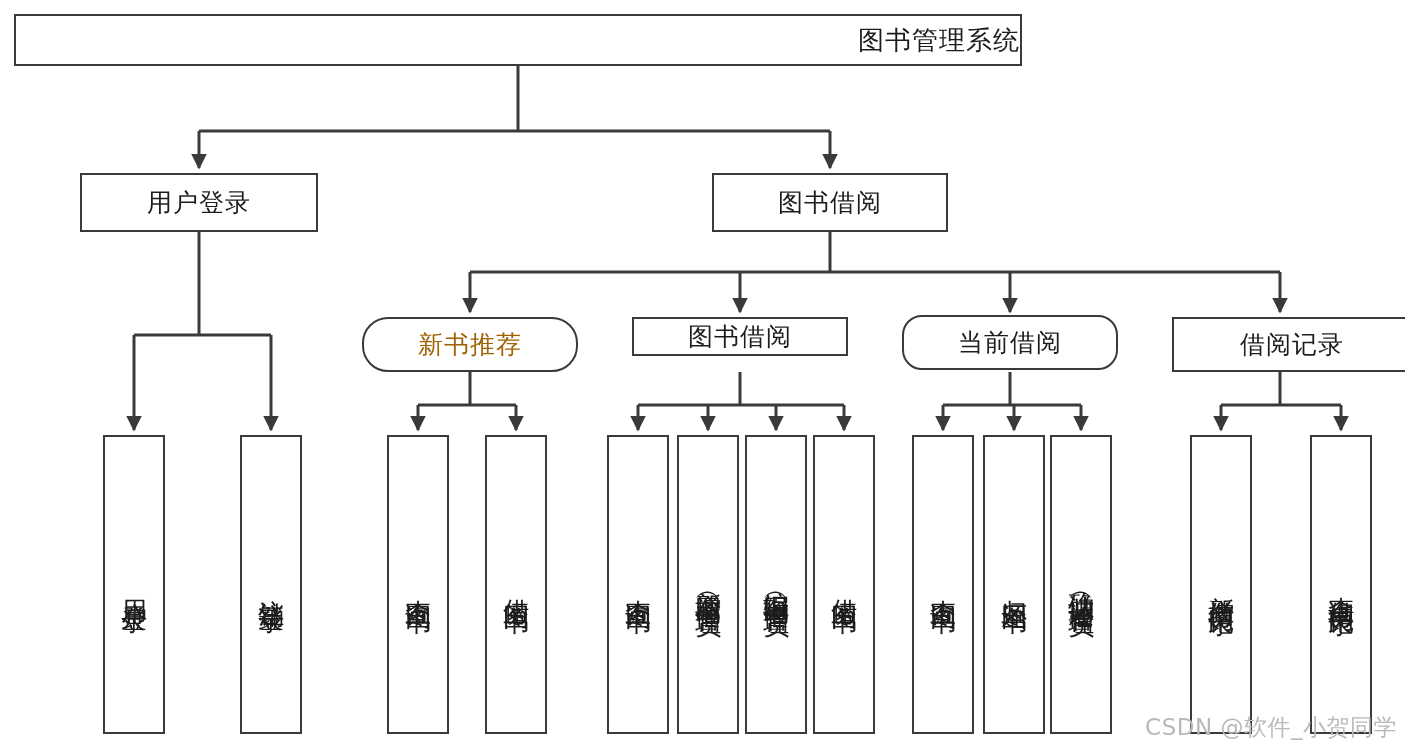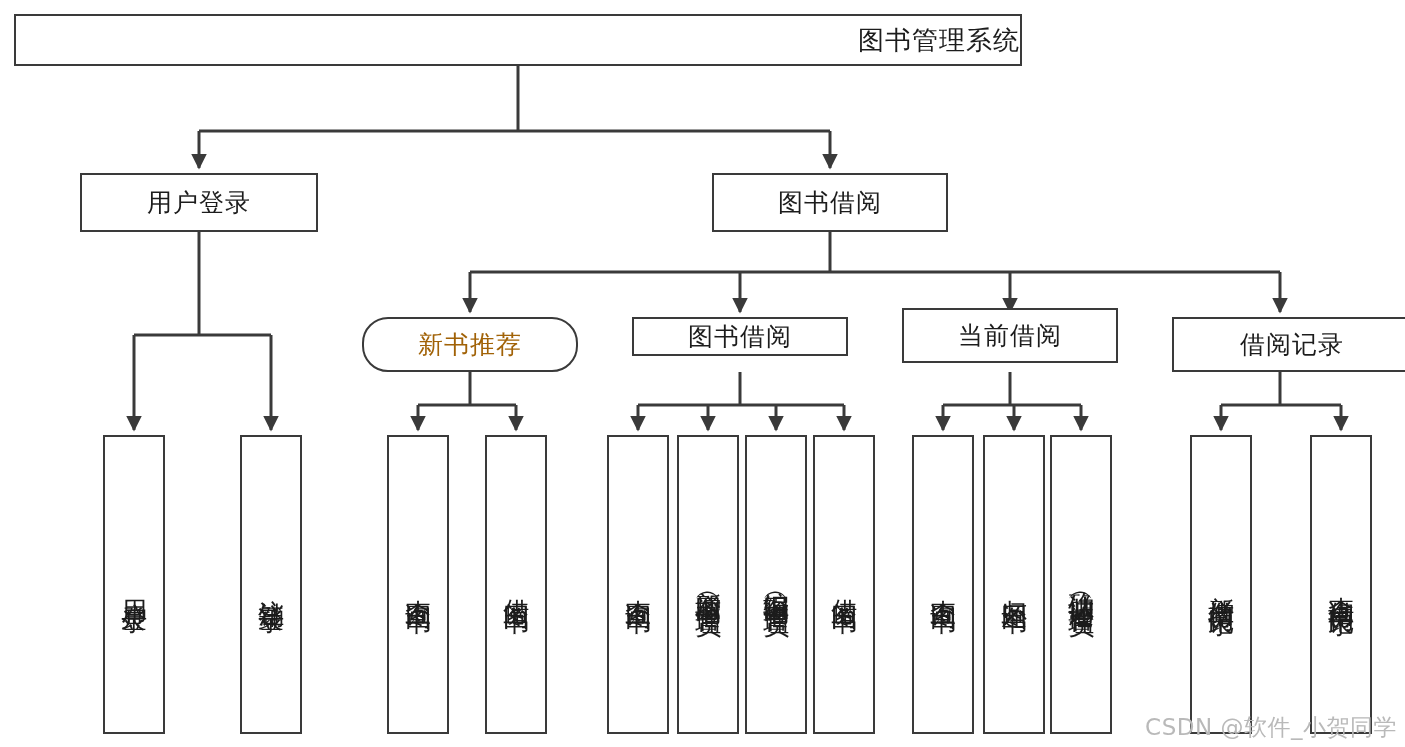--- a/index.html
+++ b/index.html
@@ -119,21 +119,21 @@
   <div class="node h" style="left: 712px; top: 173px; width: 236px; height: 59px; border-color: rgb(58, 58, 58); background: rgb(255, 255, 255); color: rgb(28, 28, 28);">
     <span>图书借阅</span>
   </div>
 
   <div class="node h" style="left: 362px; top: 317px; width: 216px; height: 55px; border-color: rgb(58, 58, 58); background: rgb(255, 255, 255); color: #a16207; border-radius: 26px;">
     <span>新书推荐</span>
   </div>
   <div class="node h" style="left: 632px; top: 317px; width: 216px; height: 39px; border-color: rgb(58, 58, 58); background: rgb(255, 255, 255); color: rgb(28, 28, 28);">
     <span>图书借阅</span>
   </div>
-  <div class="node h" style="left: 902px; top: 308px; width: 216px; height: 55px; border-color: rgb(58, 58, 58); background: rgb(255, 255, 255); color: rgb(28, 28, 28);">
+  <div class="node h" style="left: 902px; top: 315px; width: 216px; height: 55px; border-color: rgb(58, 58, 58); background: rgb(255, 255, 255); color: rgb(28, 28, 28); border-radius: 20px;">
     <span>当前借阅</span>
   </div>
   <div class="node h" style="left: 1172px; top: 317px; width: 240px; height: 55px; border-color: rgb(58, 58, 58); background: rgb(255, 255, 255); color: rgb(28, 28, 28);">
     <span>借阅记录</span>
   </div>
 
   <div class="node v" style="left: 103px; top: 435px; width: 62px; height: 299px; border-color: rgb(58, 58, 58); background: rgb(255, 255, 255); color: rgb(28, 28, 28);">
     <span class="vtext">用户登录</span>
   </div>
   <div class="node v" style="left: 240px; top: 435px; width: 62px; height: 299px; border-color: rgb(58, 58, 58); background: rgb(255, 255, 255); color: rgb(28, 28, 28);">

